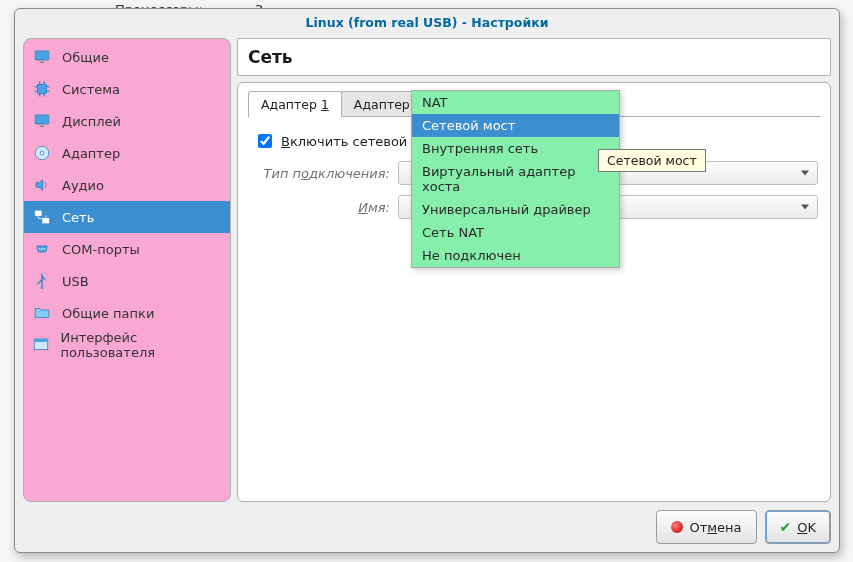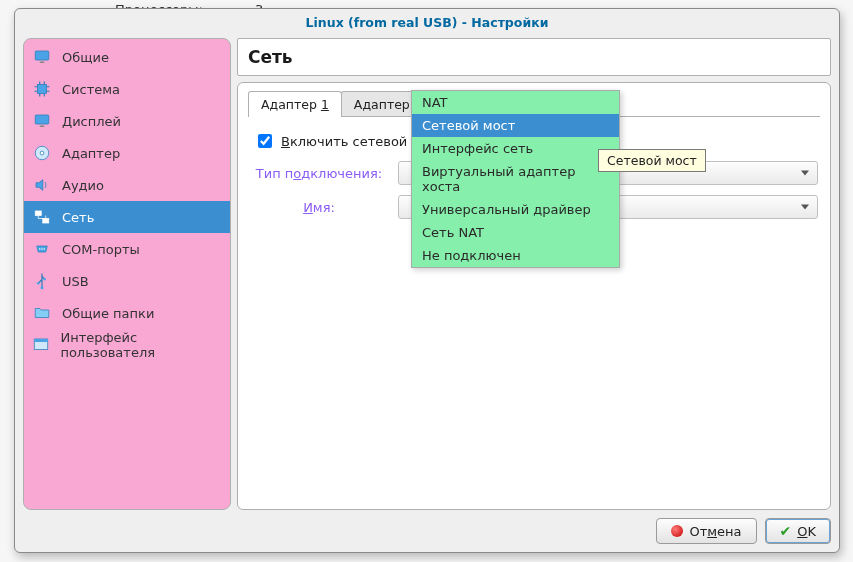--- a/index.html
+++ b/index.html
@@ -130,23 +130,24 @@
     padding-top: 10px;
     position: relative;
   }
   .form-row {
     display: flex;
     align-items: center;
     margin-bottom: 10px;
   }
   .form-label {
     width: 150px;
-    text-align: center;
+    text-align: right;
     padding-right: 8px;
-    color: #8b5cf6;
+    color: #737373;
+    font-style: italic;
   }
   .underline-char { text-decoration: underline; }
   .checkbox-row {
     display: flex;
     align-items: center;
     margin: 4px 0 10px 6px;
     gap: 6px;
   }
   .combo {
     flex: 1;
@@ -217,21 +218,21 @@
     display: flex;
     justify-content: flex-end;
     gap: 8px;
     padding-top: 8px;
   }
   .btn {
     display: inline-flex;
     align-items: center;
     gap: 6px;
     padding: 3px 14px;
-    height: 26px;
+    height: 34px;
     border: 1px solid #9a9a9a;
     background: linear-gradient(#fdfdfd,#e3e3e3);
     border-radius: 4px;
     font-size: 13px;
     cursor: pointer;
   }
   .btn.default { box-shadow: inset 0 0 0 1px #6aa3d8; }
   .red-dot { width: 12px; height: 12px; border-radius: 50%; background: radial-gradient(circle at 35% 35%, #ff7a7a, #c40000); }
   .check-ok { color: #2a9d2a; font-weight: bold; font-size: 14px; }
   input[type=checkbox]{ width:14px; height:14px; }
@@ -385,21 +386,21 @@
       <div class="btn default">
         <span class="check-ok">✔</span>
         <span id="okLbl"><span class="underline-char">O</span>K</span>
       </div>
     </div>
   </div>
 
   <div class="dropdown" id="dropdown">
       <div class="dd-item">NAT</div>
       <div class="dd-item highlight">Сетевой мост</div>
-      <div class="dd-item">Интерфейс сеть</div>
+      <div class="dd-item">Внутренняя сеть</div>
       <div class="dd-item">Виртуальный адаптер хоста</div>
       <div class="dd-item">Универсальный драйвер</div>
       <div class="dd-item">Сеть NAT</div>
       <div class="dd-item">Не подключен</div>
     </div>
 
   <div class="tooltip">Сетевой мост</div>
 </div>
 
 </body></html>

